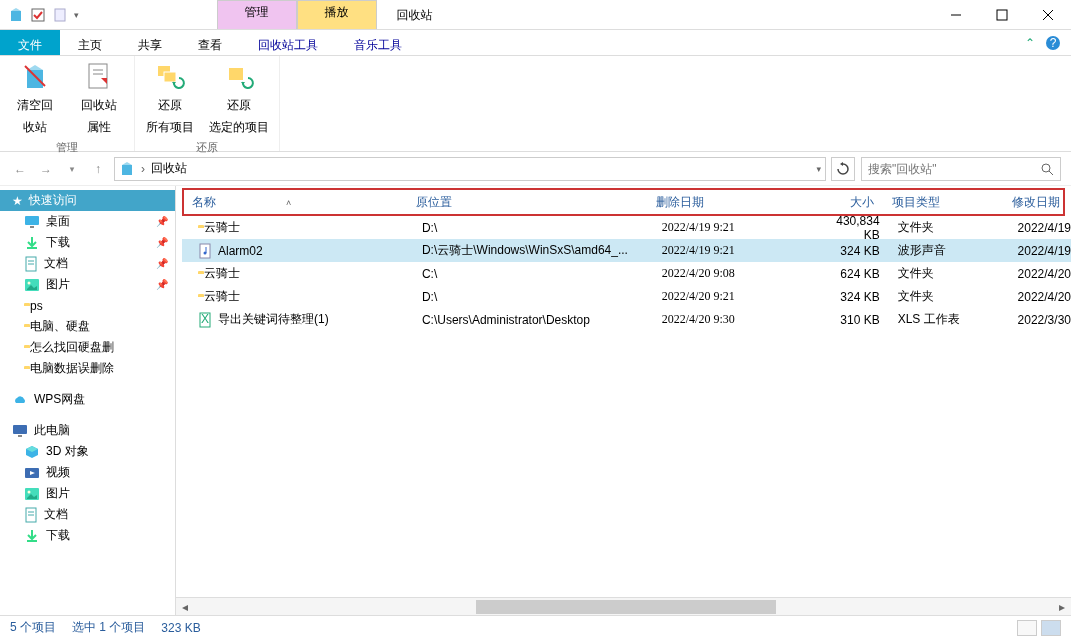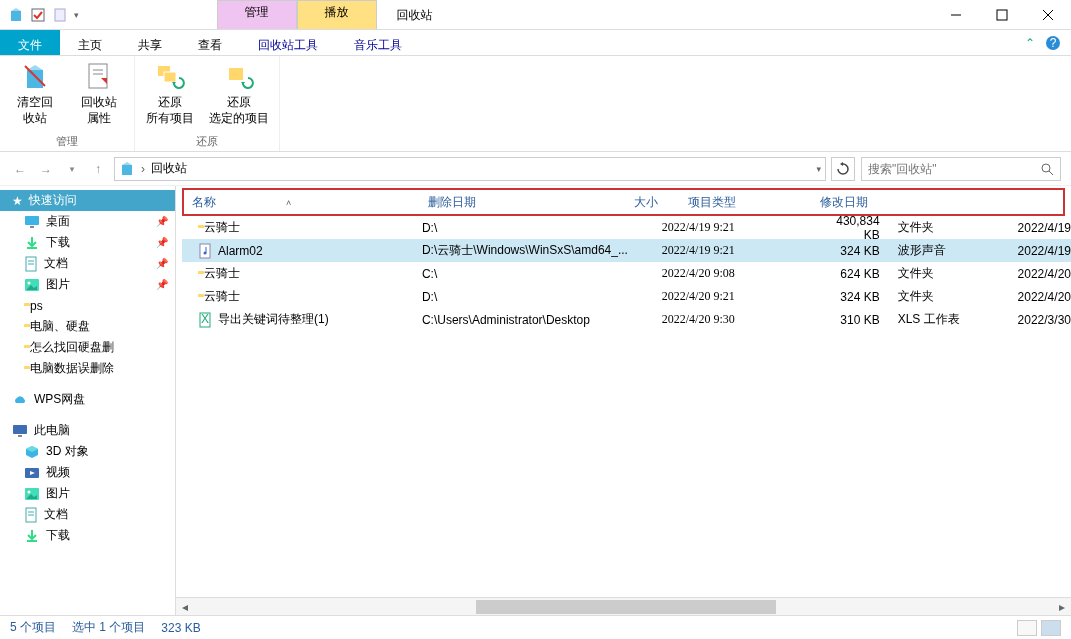--- a/index.html
+++ b/index.html
@@ -17,40 +17,40 @@
 .ribbon-tabs { height: 26px; display: flex; align-items: stretch; background: #fff; border-bottom: 1px solid #ddd; }
 .rtab { padding: 2px 18px; line-height: 26px; cursor: pointer; }
 .rtab.file { background: #00a3cc; color: #fff; }
 .rtab.tool { color: #009; }
 .ribbon-right { margin-left: auto; display: flex; align-items: center; gap: 10px; padding-right: 10px; }
 .ribbon-body { height: 96px; background: #fff; border-bottom: 1px solid #ddd; display: flex; }
 .rgroup { display: flex; flex-direction: column; align-items: center; padding: 4px 10px 2px; border-right: 1px solid #eee; }
 .rrow { display: flex; gap: 14px; flex: 1; }
 .rbtn { display: flex; flex-direction: column; align-items: center; width: 50px; cursor: pointer; }
 .rbtn-ico { width: 32px; height: 32px; display: flex; align-items: center; justify-content: center; }
-.rbtn-lbl { text-align: center; line-height: 16px; margin-top: 2px; }
+.rbtn-lbl { text-align: center; line-height: 22px; margin-top: 2px; }
 .rgroup-label { color: #666; font-size: 11px; padding-top: 2px; }
 .navbar { height: 34px; display: flex; align-items: center; gap: 6px; padding: 0 10px; border-bottom: 1px solid #eee; }
 .nav-arrows { display: flex; gap: 6px; }
 .nav-arrow { width: 20px; height: 20px; display: flex; align-items: center; justify-content: center; color: #888; }
 .addr { flex: 1; height: 24px; border: 1px solid #ccc; display: flex; align-items: center; padding: 0 4px; gap: 6px; }
 .refresh-btn { width: 24px; height: 24px; border: 1px solid #ccc; display: flex; align-items: center; justify-content: center; margin-left: -1px; }
 .search { width: 200px; height: 24px; border: 1px solid #ccc; display: flex; align-items: center; padding: 0 6px; }
 .search input { border: none; outline: none; flex: 1; }
 .main { flex: 1; display: flex; overflow: hidden; }
 .nav-pane { width: 176px; border-right: 1px solid #ddd; overflow-y: auto; padding-top: 4px; }
 .np-item { display: flex; align-items: center; height: 21px; padding-left: 24px; gap: 6px; cursor: pointer; }
 .np-item.header { padding-left: 12px; font-weight: 500; }
 .np-item.active { background: #42a5c9; color: #fff; }
 .np-item .pin { margin-left: auto; margin-right: 6px; color: #888; font-size: 10px; }
 .np-spacer { height: 10px; }
 .folder-ico { width: 16px; height: 14px; background: #ffd76a; border-radius: 1px; position: relative; }
 .folder-ico::before { content: ""; position: absolute; top: -3px; left: 0; width: 6px; height: 3px; background: #ffd76a; border-radius: 1px 1px 0 0; }
 .list-pane { flex: 1; display: flex; flex-direction: column; overflow: hidden; }
-.col-headers { height: 28px; display: flex; align-items: center; border: 2px solid #cc3333; margin: 2px 6px 0 6px; color: #2a5d9c; gap: 12px; }
+.col-headers { height: 28px; display: flex; align-items: center; border: 2px solid #cc3333; margin: 2px 6px 0 6px; color: #2a5d9c; }
 .col { padding-left: 8px; }
 .c-name { width: 224px; }
 .c-loc { width: 240px; }
 .c-del { width: 156px; font-family: Liberation Serif, serif; }
 .c-size { width: 80px; text-align: right; padding-right: 10px; }
 .c-type { width: 120px; }
 .c-mod { flex: 1; }
 .rows { flex: 1; overflow: auto; padding-left: 6px; }
 .row { height: 23px; display: flex; align-items: center; padding-left: 8px; }
 .row.sel { background: #cce8f4; }
@@ -361,20 +361,21 @@
             </svg>
           </span>
           <span>下载</span>
         </div>
       </div>
   </div>
 
   <div class="list-pane">
     <div class="col-headers">
       <div class="col c-name"><span>名称</span><span style="margin-left:70px;color:#666;font-size:9px;">˄</span></div>
+      <div class="col c-loc">原位置</div>
       <div class="col c-del">删除日期</div>
       <div class="col c-size">大小</div>
       <div class="col c-type">项目类型</div>
       <div class="col c-mod">修改日期</div>
     </div>
     <div class="rows" id="rows">
         <div class="row">
           <div class="col c-name">
             <span><span class="folder-ico"></span></span>
             <span>云骑士</span>

